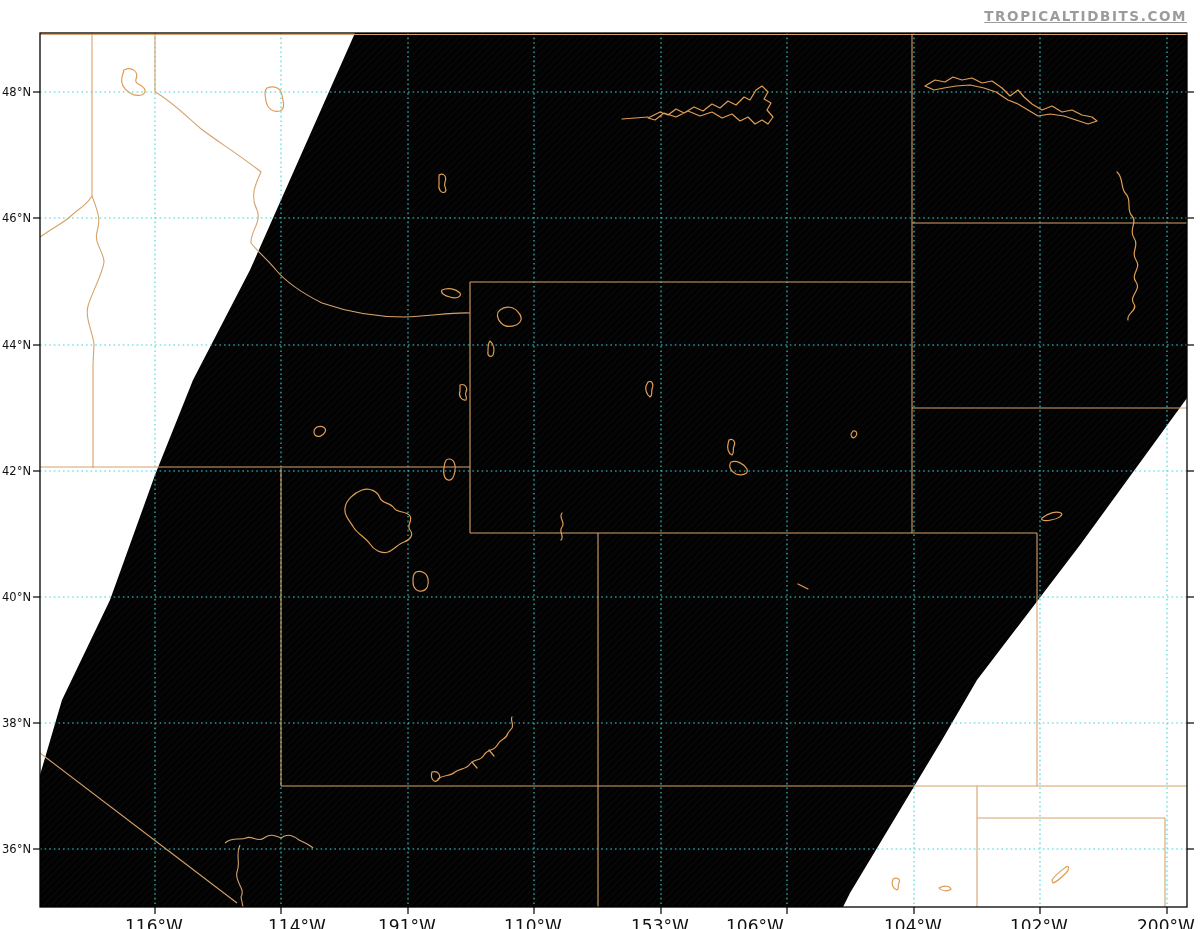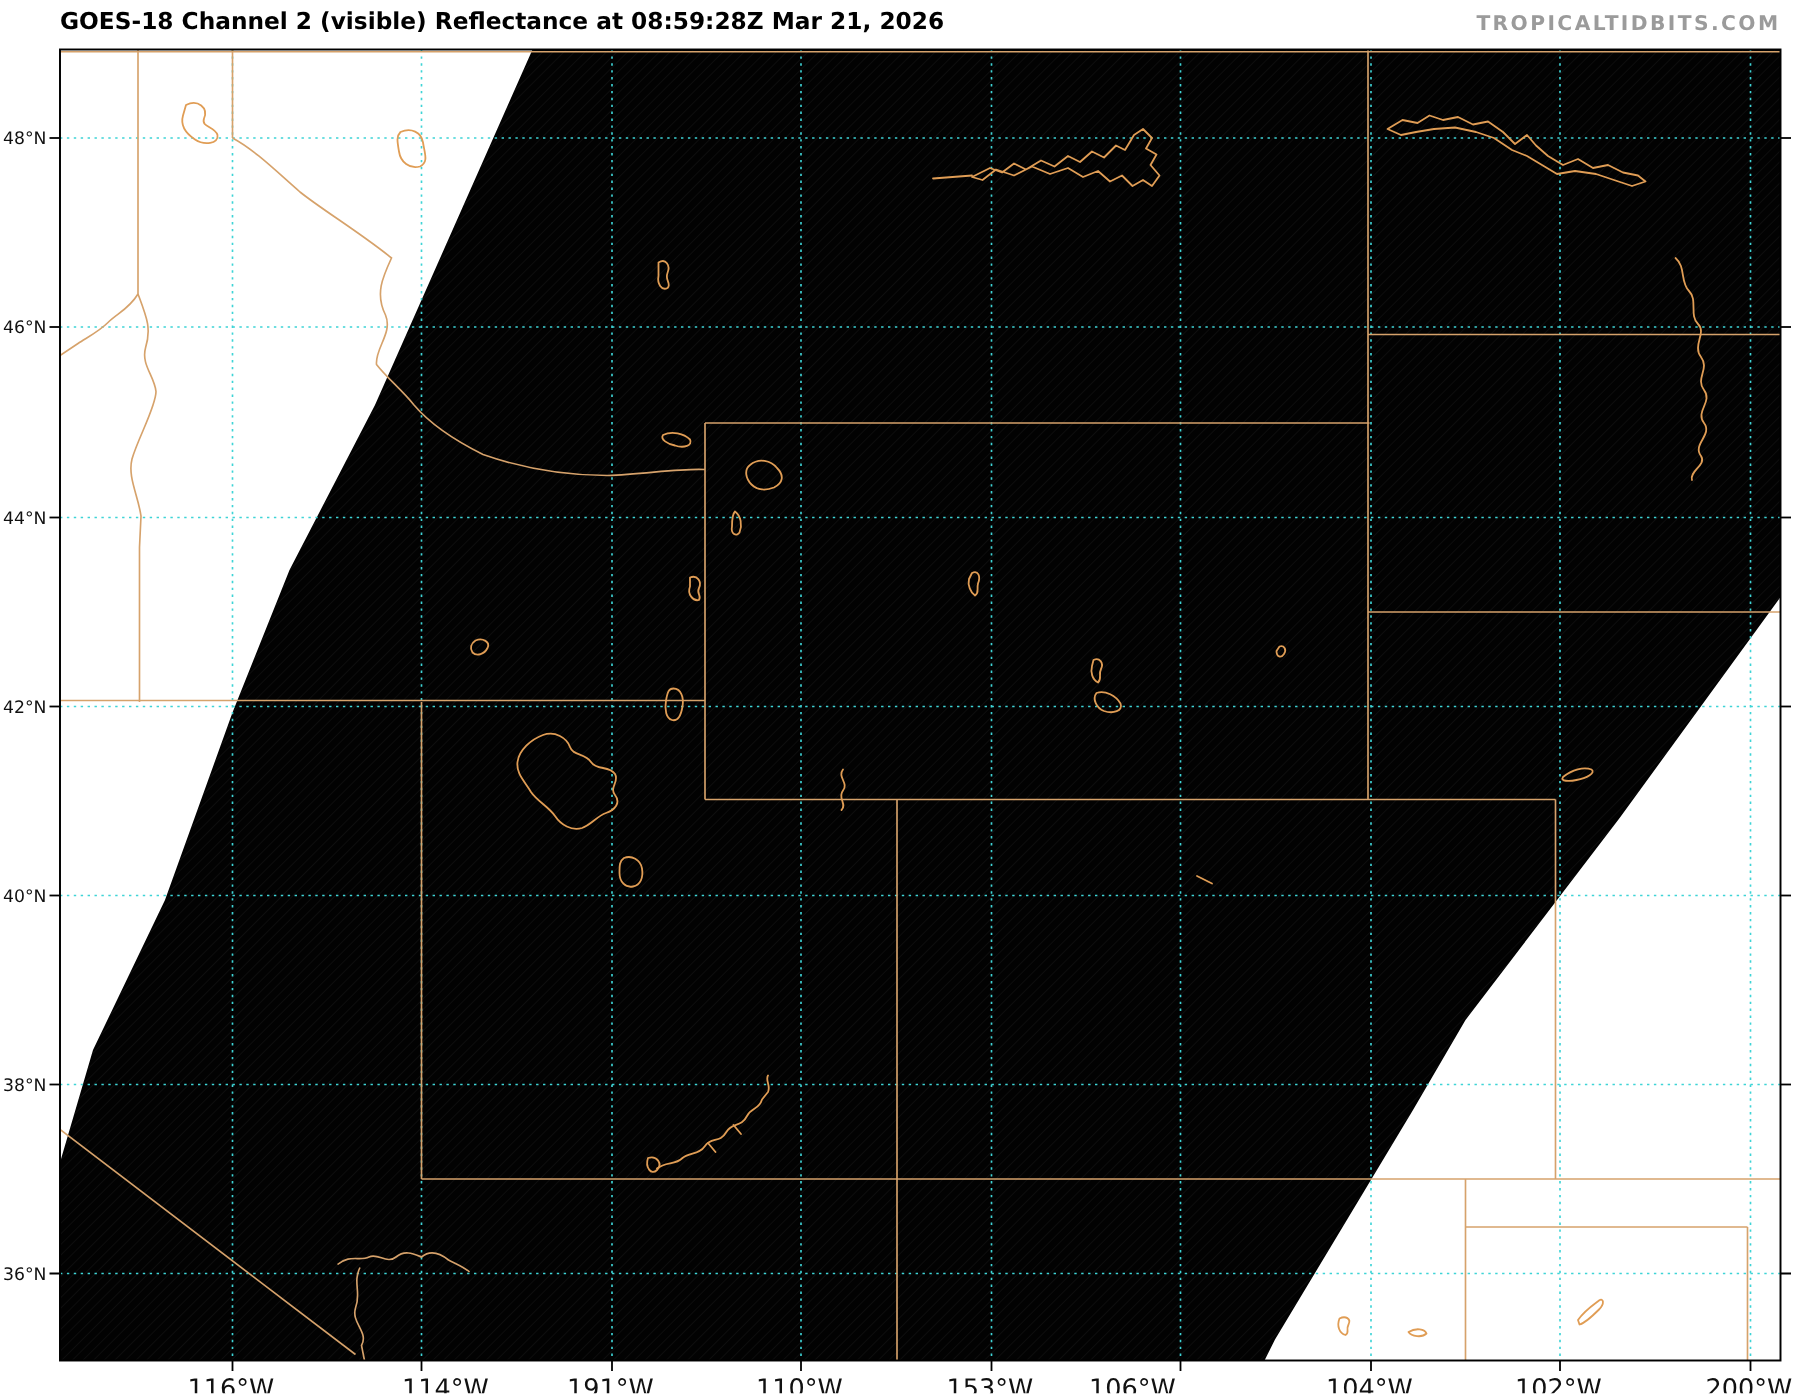--- a/index.html
+++ b/index.html
@@ -6,37 +6,36 @@
   #stage{
     position:relative;width:1200px;height:929px;background:#fff;overflow:hidden;
     font-family:"DejaVu Sans","Liberation Sans",sans-serif;
   }
   #map-title{
     position:absolute;left:40px;top:5px;font-size:15.5px;font-weight:bold;color:#000;
     white-space:nowrap;
   }
   #site-watermark{
     position:absolute;right:13px;top:8px;font-size:13.5px;font-weight:bold;color:#9b9b9b;
-    letter-spacing:1.6px;white-space:nowrap;
+    letter-spacing:1.6px;white-space:nowrap;text-decoration:underline;
   }
   svg{position:absolute;left:0;top:0;}
   .lat-label{
     position:absolute;font-size:11.5px;color:#111;text-align:right;width:34px;
     transform:translateY(-50%);white-space:nowrap;
   }
   .lon-label{
     position:absolute;font-size:17px;color:#111;text-align:left;width:60px;
     transform:translateX(-50%);white-space:nowrap;
   }
 </style>
 </head>
 <body>
 
 <div id="stage">
-  <div id="map-title">GOES-18 Channel 2 (visible) Reflectance at 08:59:28Z Mar 21, 2026</div>
   <div id="site-watermark">TROPICALTIDBITS.COM</div>
 
   <svg id="map-canvas" width="1200" height="929" viewBox="0 0 1200 929">
     <defs>
       <pattern id="scantex" width="5" height="5" patternUnits="userSpaceOnUse" patternTransform="rotate(45)">
         <rect width="5" height="5" fill="none"></rect>
         <line x1="0" y1="0" x2="0" y2="5" stroke="rgba(70,70,70,0.22)" stroke-width="1"></line>
       </pattern>
       <clipPath id="plotclip">
           <rect x="40" y="33" width="1147" height="874"></rect>

